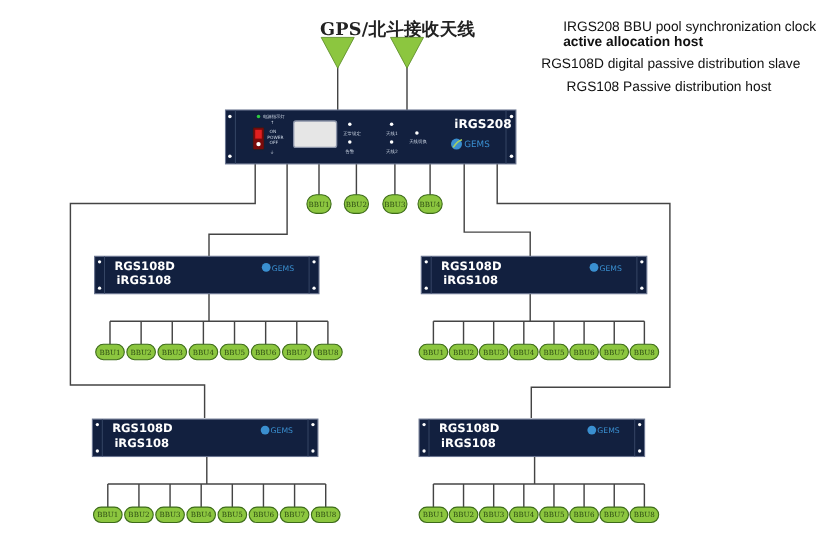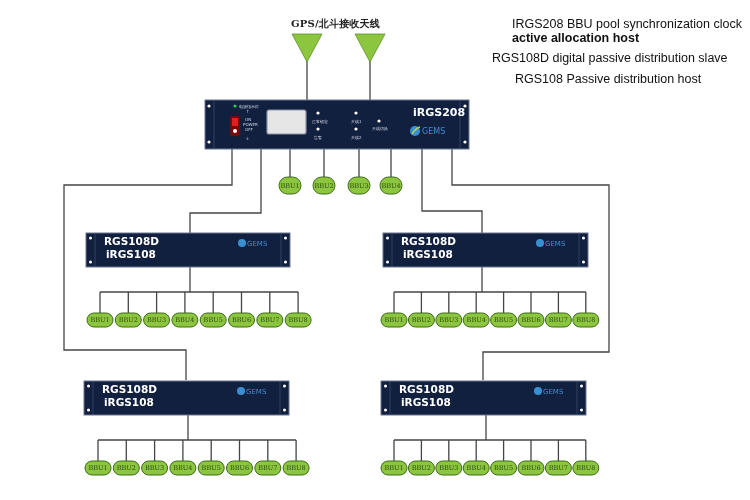--- a/index.html
+++ b/index.html
@@ -1,19 +1,19 @@
 <!DOCTYPE html>
 <html><head>
 <meta charset="utf-8">
 <style>
   html, body { margin: 0; padding: 0; background: #ffffff; }
   body { width: 750px; height: 500px; position: relative; overflow: hidden; font-family: "Liberation Sans", sans-serif; }
   #diagram { position: absolute; left: 0; top: 0; width: 750px; height: 500px; }
   .legend { position: absolute; left: 512px; font-size: 12.5px; color: #111; line-height: 14px; font-family: "Liberation Sans", sans-serif; }
-  .antenna-title { position: absolute; left: 291px; top: 17px; font-size: 10px; color: #222; font-family: "DejaVu Serif", serif; font-weight: bold; letter-spacing: 0.2px; }
+  .antenna-title { position: absolute; left: 291px; top: 17px; font-size: 16px; color: #222; font-family: "DejaVu Serif", serif; font-weight: bold; letter-spacing: 0.2px; }
   .box-text { font-family: "DejaVu Sans", sans-serif; font-weight: bold; fill: #ffffff; }
   .bbu-text { font-family: "DejaVu Serif", serif; font-size: 6.5px; fill: #2b4a12; }
   .tiny { font-family: "DejaVu Sans", sans-serif; font-size: 4px; fill: #cfd8e6; }
 </style>
 </head>
 <body>
 
 <div class="antenna-title">GPS/北斗接收天线</div>
 
 <div class="legend" style="top:17px;">IRGS208 BBU pool synchronization clock</div>

